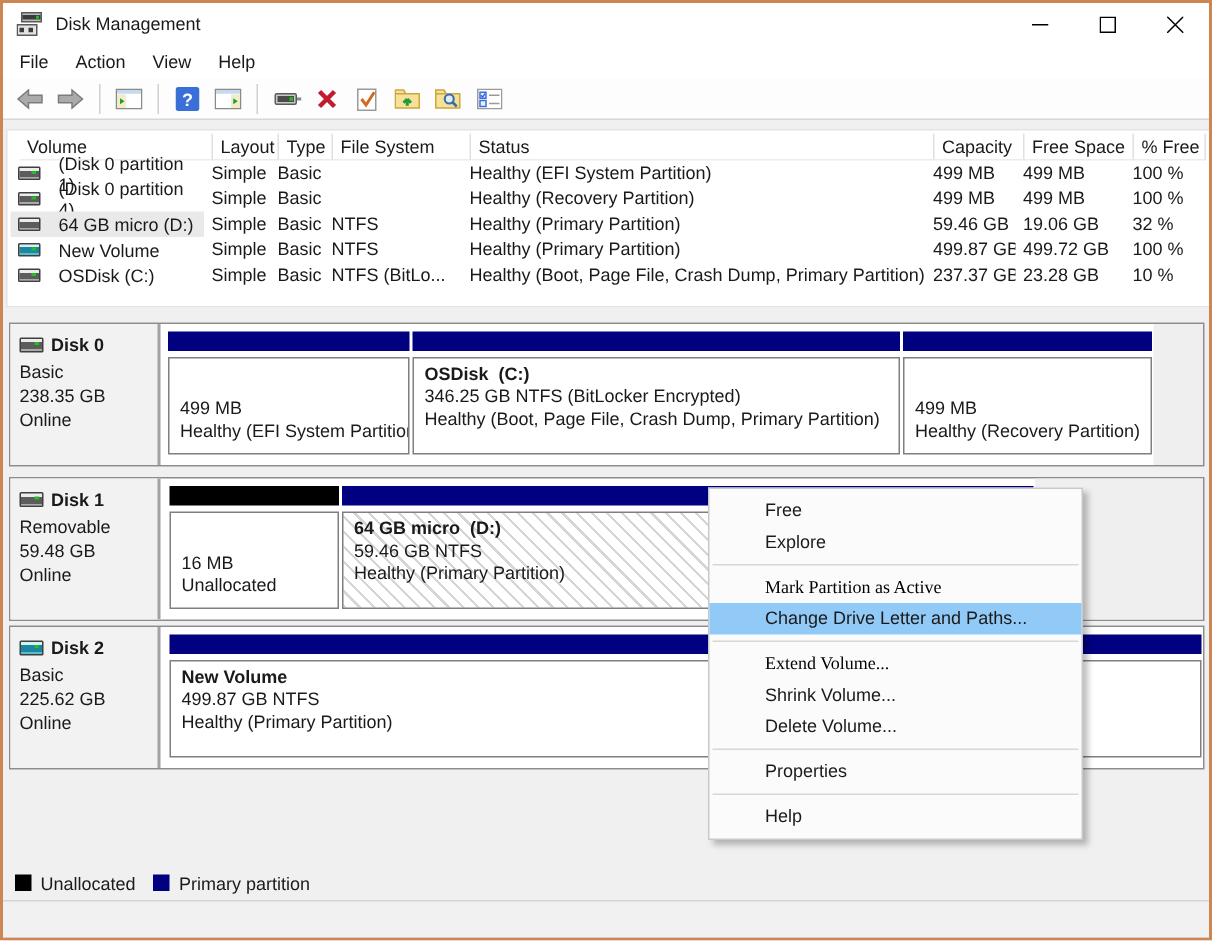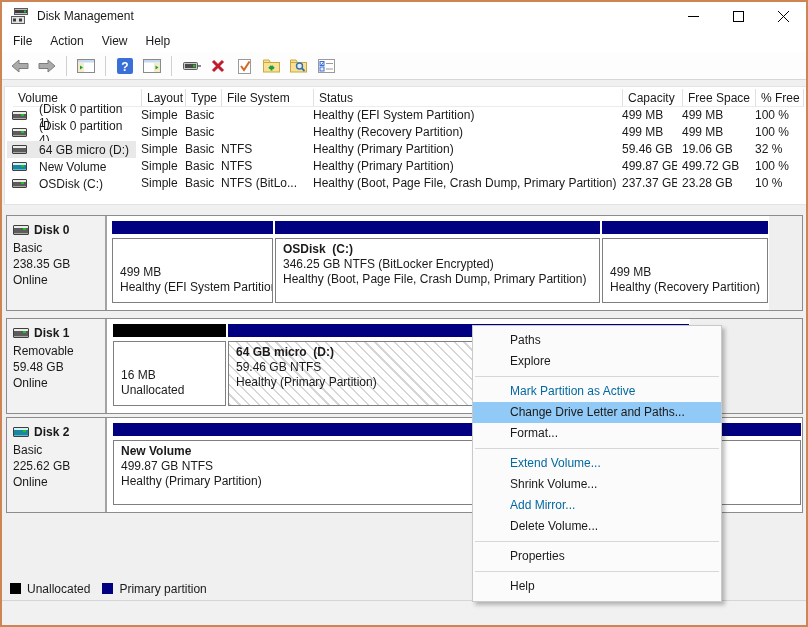--- a/index.html
+++ b/index.html
@@ -68,21 +68,21 @@
 
   
   .legendbar { position:absolute; left:0; top:575px; right:0; height:23px; background:#f0f0f0; display:flex; align-items:center; }
   .swatch { width:11px; height:11px; flex:0 0 auto; }
   .legend-label { margin:0 12px 0 6px; }
   .statusbar { position:absolute; left:0; top:598px; right:0; bottom:0; background:#f1f1f1; border-top:1px solid #d5d5d5; }
 
   
   .ctx-menu { position:absolute; left:470px; top:323px; width:250px; background:#fbfbfb; border:1px solid #c9c9c9; box-shadow:3px 3px 4px rgba(0,0,0,0.25); padding:4px 0; z-index:20; }
   .ctx-item { height:21px; line-height:21px; padding-left:37px; white-space:nowrap; }
-  .ctx-item.disabled { color:#0369a1; }
+  .ctx-item.disabled { color:#000000;font-family:Liberation Serif, serif; }
   .ctx-item.hl { background:#91c9f7; }
   .ctx-sep { height:1px; background:#d7d7d7; margin:4px 2px; }
 </style>
 </head>
 <body>
 
 <div class="window">
 
   <div class="titlebar">
     <div class="title-icon">
@@ -373,30 +373,28 @@
   <div class="legendbar">
     <span class="swatch" style="background:#000000;margin-left:8px"></span>
     <span class="legend-label">Unallocated</span>
     <span class="swatch" style="background:#000080"></span>
     <span class="legend-label">Primary partition</span>
   </div>
 
   <div class="statusbar"></div>
 
   <div class="ctx-menu">
-    <div class="ctx-item">Paths</div>
+    <div class="ctx-item">Free</div>
     <div class="ctx-item">Explore</div>
     <div class="ctx-sep"></div>
     <div class="ctx-item disabled">Mark Partition as Active</div>
     <div class="ctx-item hl">Change Drive Letter and Paths...</div>
-    <div class="ctx-item">Format...</div>
     <div class="ctx-sep"></div>
     <div class="ctx-item disabled">Extend Volume...</div>
     <div class="ctx-item">Shrink Volume...</div>
-    <div class="ctx-item disabled">Add Mirror...</div>
     <div class="ctx-item">Delete Volume...</div>
     <div class="ctx-sep"></div>
     <div class="ctx-item">Properties</div>
     <div class="ctx-sep"></div>
     <div class="ctx-item">Help</div>
   </div>
 
 </div>
 
 </body></html>

